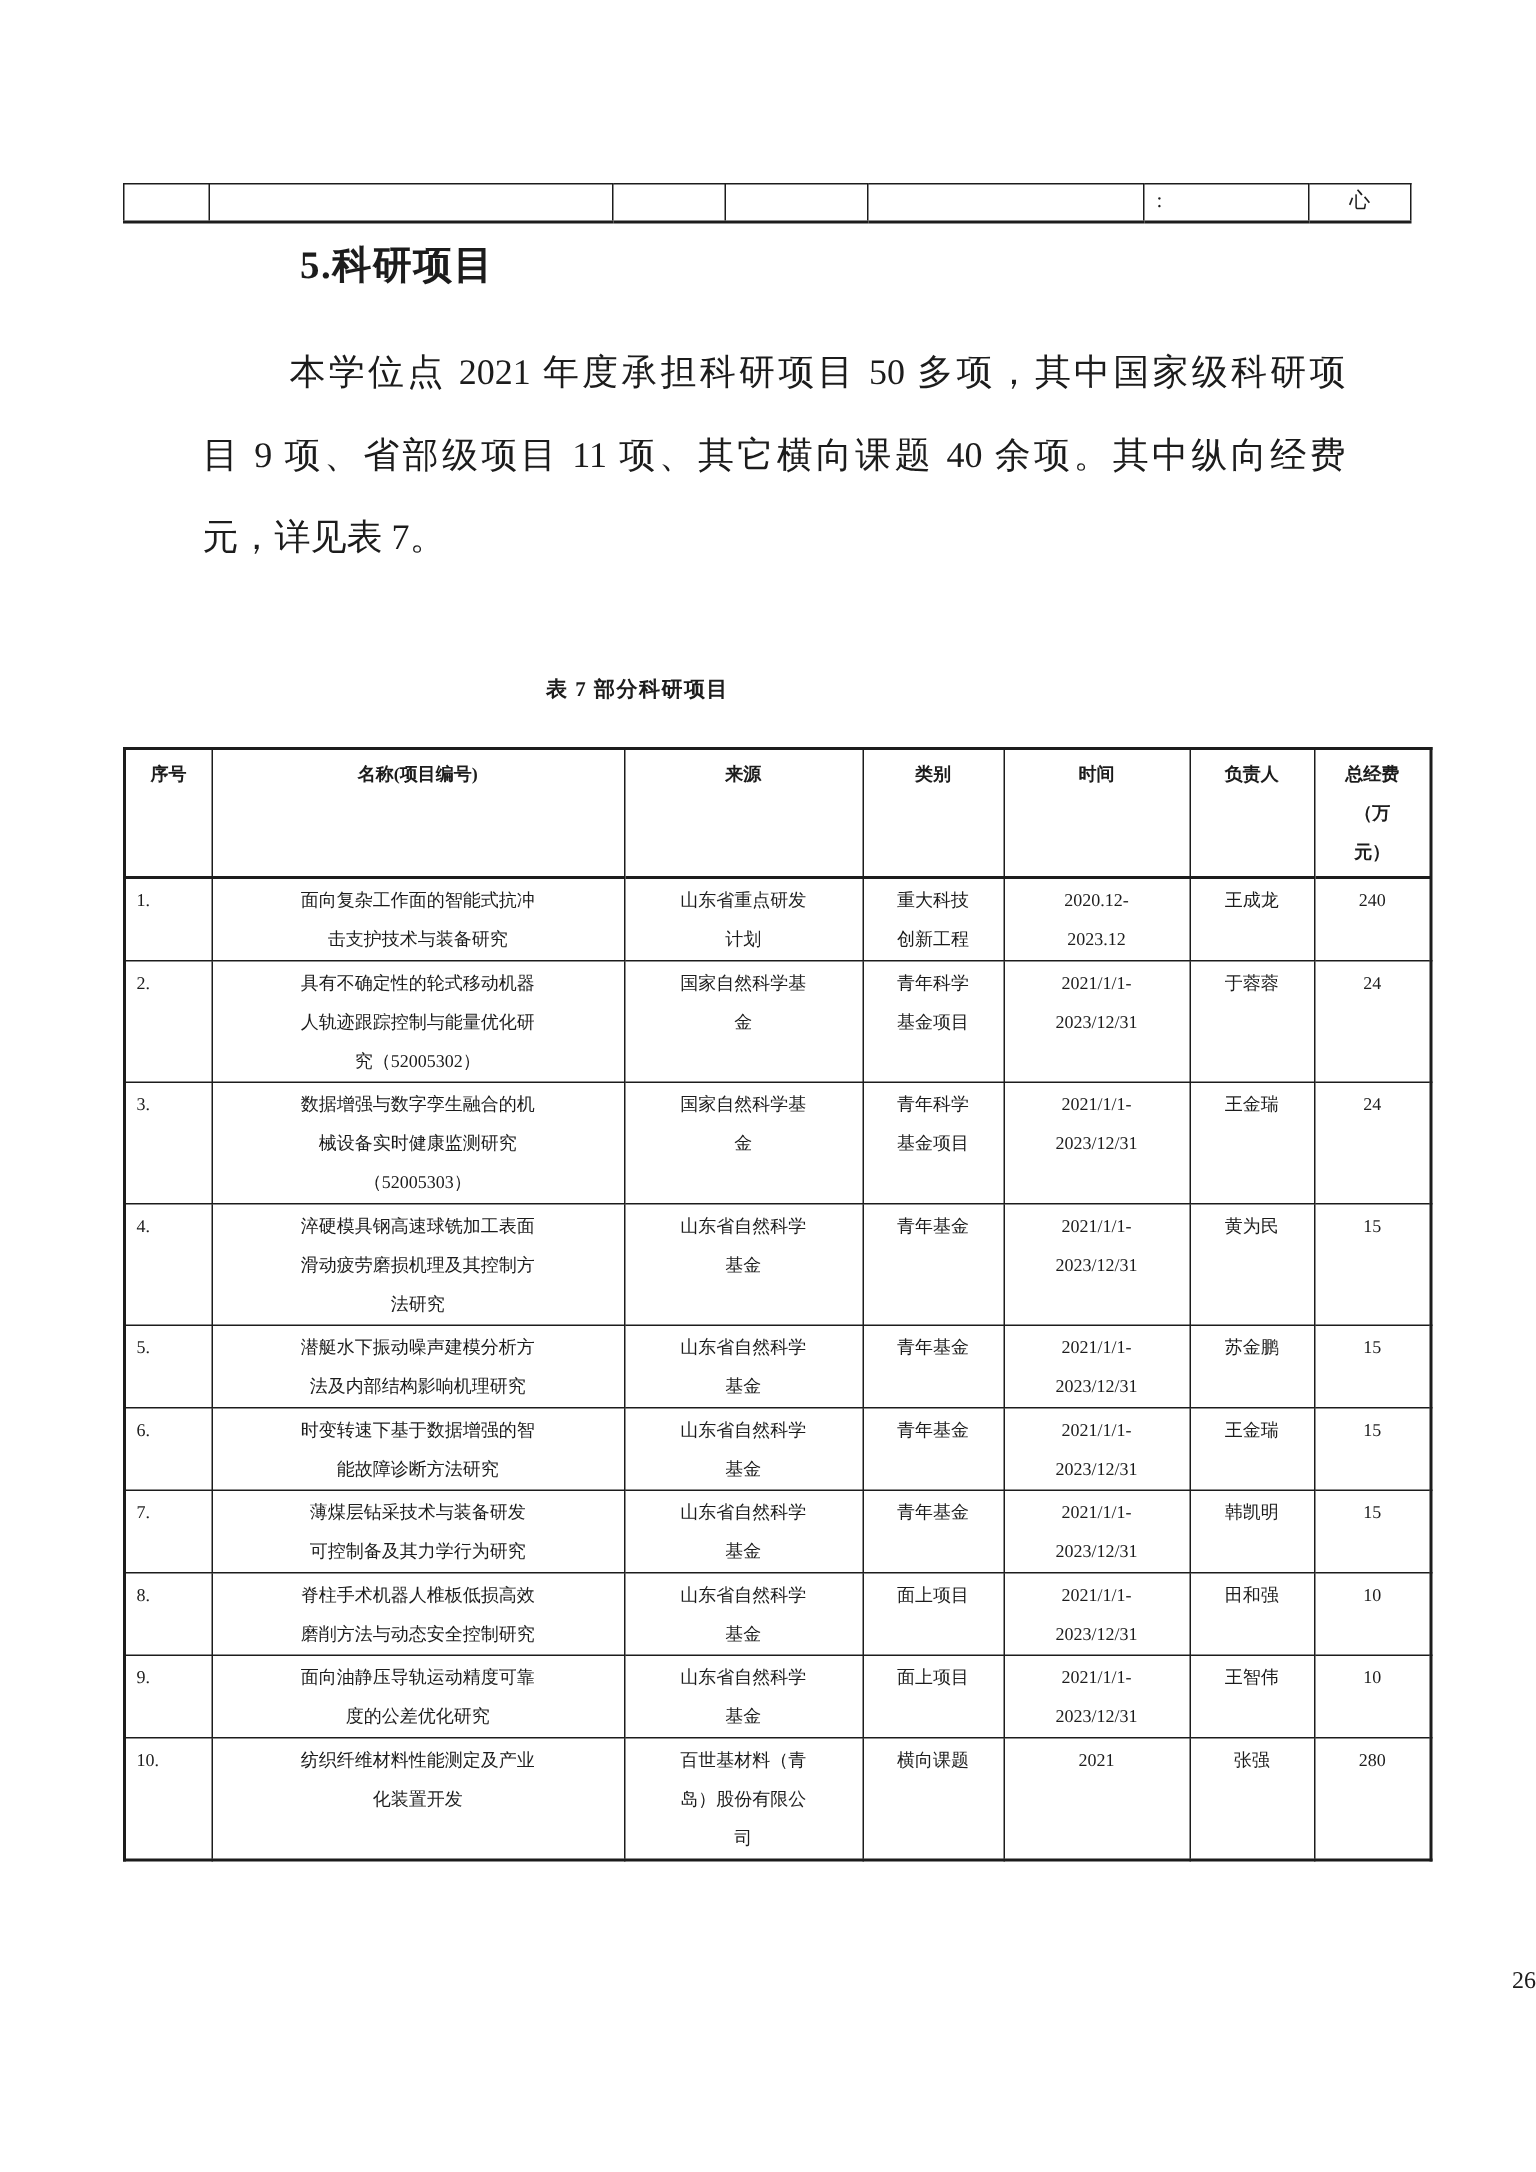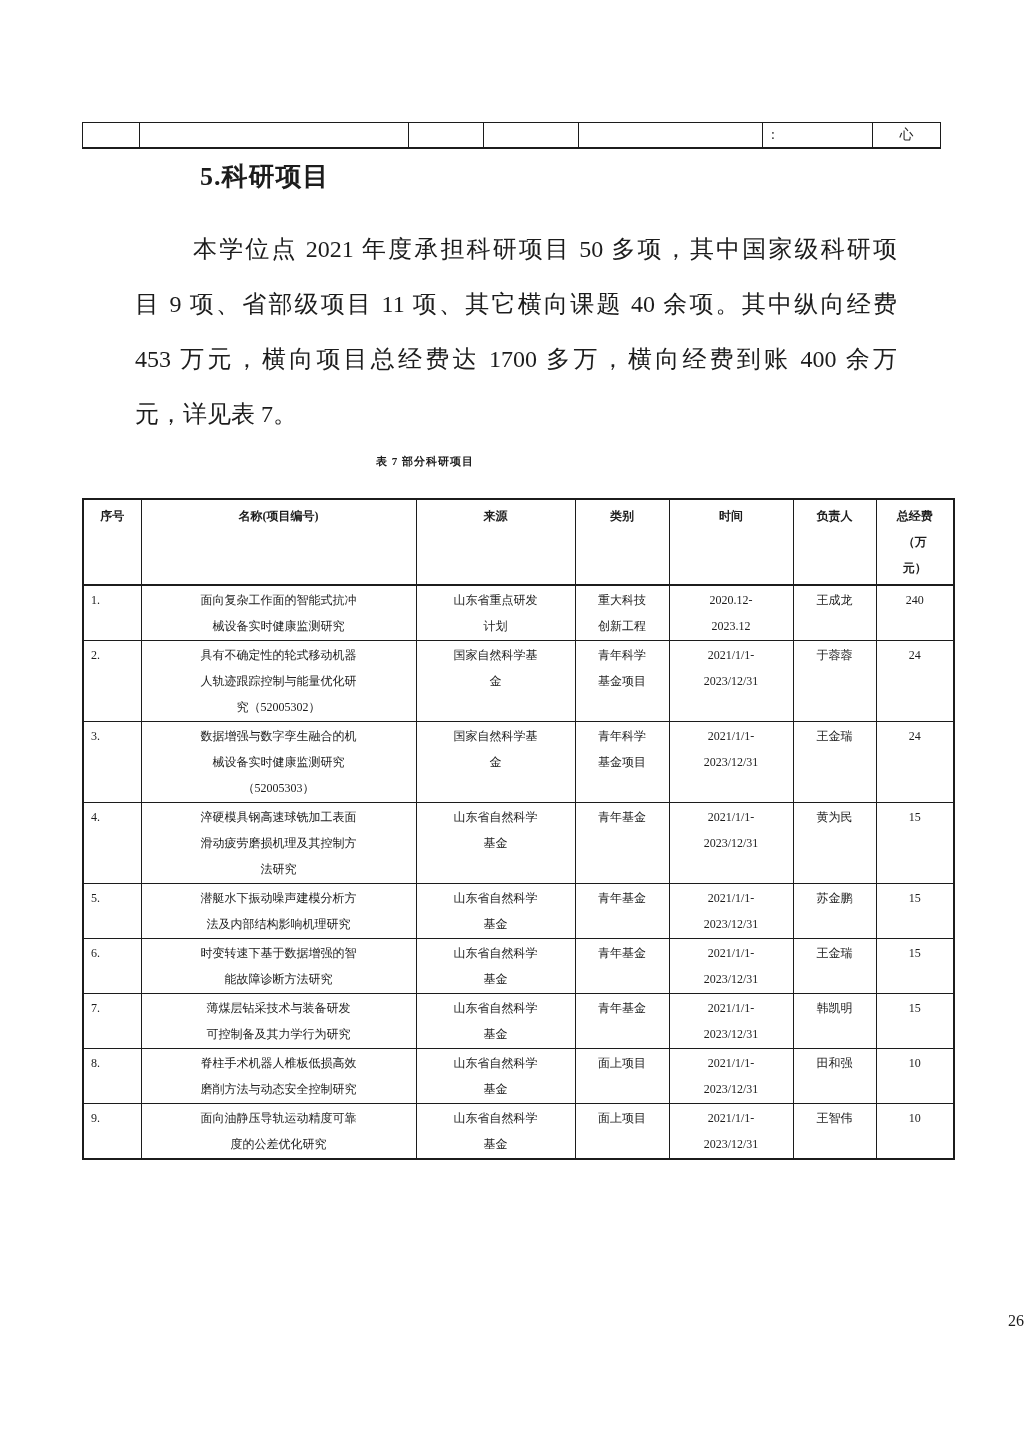--- a/index.html
+++ b/index.html
@@ -41,21 +41,21 @@
     height: 55px; line-height: 55px;
     text-align: justify; text-align-last: justify;
     white-space: nowrap; overflow: visible;
   }
   .pline.first { text-indent: 58px; }
   .pline.last  { text-align-last: left; }
 
   
   .caption {
     position: absolute; left: 0; top: 450px; width: 850px;
-    text-align: center; font-size: 11px; font-weight: bold;
+    text-align: center; font-size: 14px; font-weight: bold;
     line-height: 22px; letter-spacing: 1px;
   }
 
   
   .main-table {
     position: absolute; left: 82px; top: 498px;
     border-collapse: collapse; table-layout: fixed; width: 871px;
     font-size: 12px;
   }
   .main-table th, .main-table td {
@@ -106,21 +106,20 @@
           <td class="pcol-6">心</td>
         </tr>
       </tbody>
   </table>
 
   <div class="heading">5.科研项目</div>
 
   <div class="paragraph">
     <div class="pline first">本学位点 2021 年度承担科研项目 50 多项，其中国家级科研项</div>
     <div class="pline">目 9 项、省部级项目 11 项、其它横向课题 40 余项。其中纵向经费</div>
-    <div class="pline">453 万元，横向项目总经费达 1700 多万，横向经费到账 400 余万</div>
     <div class="pline last">元，详见表 7。</div>
   </div>
 
   <div class="caption">表 7 部分科研项目</div>
 
   <table class="main-table">
     <colgroup>
       <col style="width:58px">
         <col style="width:275px">
         <col style="width:159px">
@@ -139,21 +138,21 @@
         <th>负责人</th>
         <th>总经费
 （万
 元）</th>
       </tr>
     </thead>
     <tbody>
         <tr>
           <td class="col-0">1.</td>
           <td class="col-1">面向复杂工作面的智能式抗冲
-械设备实时健康监测研究</td>
+击支护技术与装备研究</td>
           <td class="col-2">山东省重点研发
 计划</td>
           <td class="col-3">重大科技
 创新工程</td>
           <td class="col-4">2020.12-
 2023.12</td>
           <td class="col-5">王成龙</td>
           <td class="col-6">240</td>
         </tr>
         <tr>
@@ -250,18 +249,30 @@
           <td class="col-1">面向油静压导轨运动精度可靠
 度的公差优化研究</td>
           <td class="col-2">山东省自然科学
 基金</td>
           <td class="col-3">面上项目</td>
           <td class="col-4">2021/1/1-
 2023/12/31</td>
           <td class="col-5">王智伟</td>
           <td class="col-6">10</td>
         </tr>
+        <tr>
+          <td class="col-0">10.</td>
+          <td class="col-1">纺织纤维材料性能测定及产业
+化装置开发</td>
+          <td class="col-2">百世基材料（青
+岛）股份有限公
+司</td>
+          <td class="col-3">横向课题</td>
+          <td class="col-4">2021</td>
+          <td class="col-5">张强</td>
+          <td class="col-6">280</td>
+        </tr>
       </tbody>
   </table>
 
   <div class="page-number">26</div>
 
 </div>
 
 </body></html>

